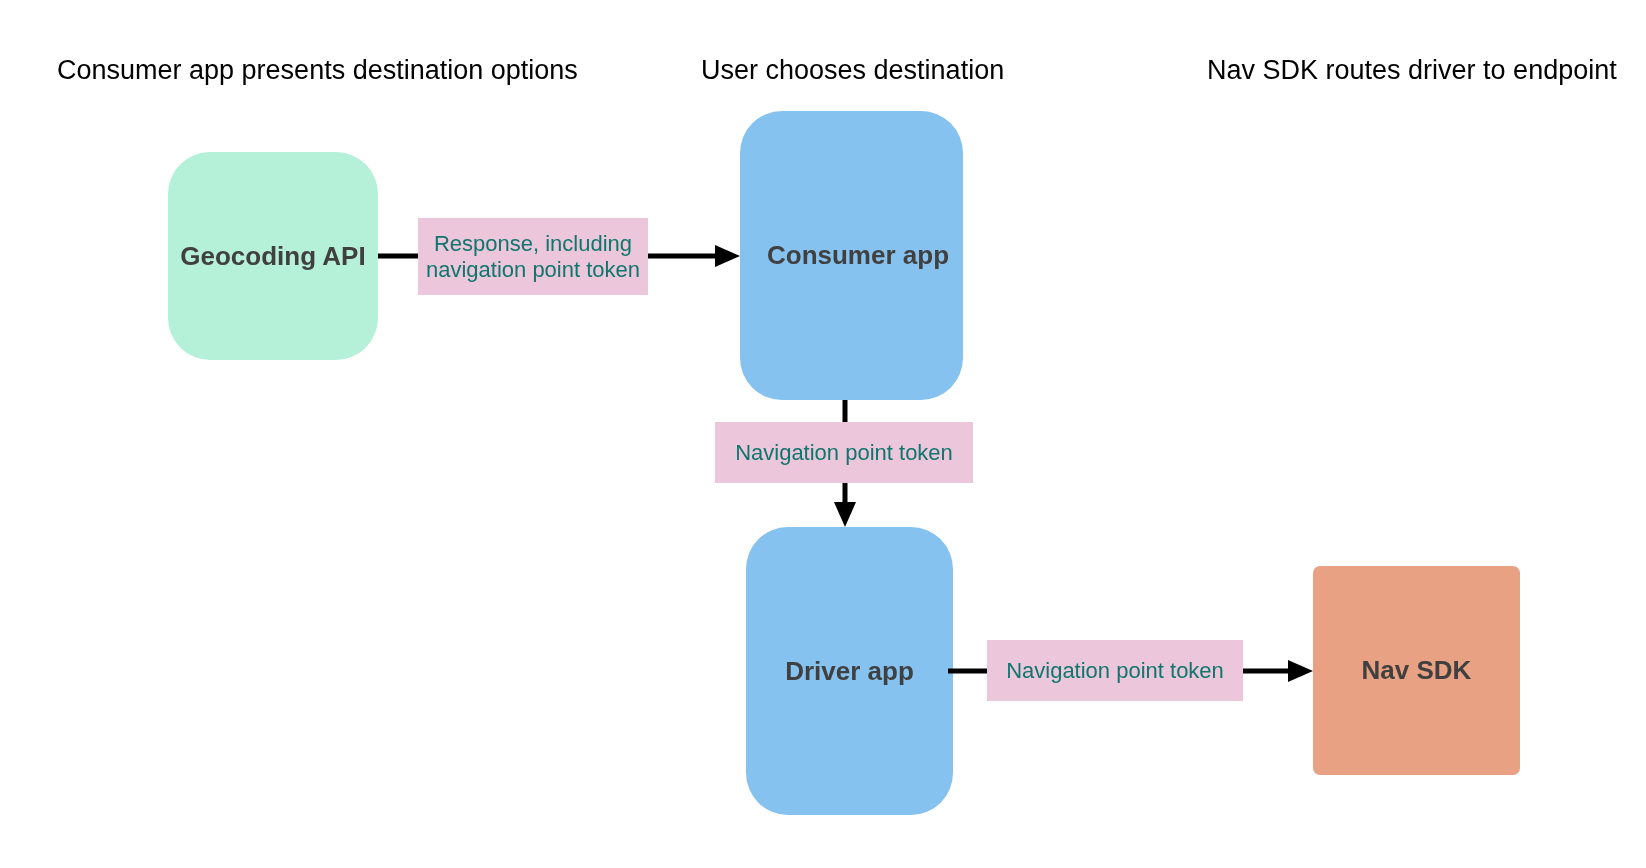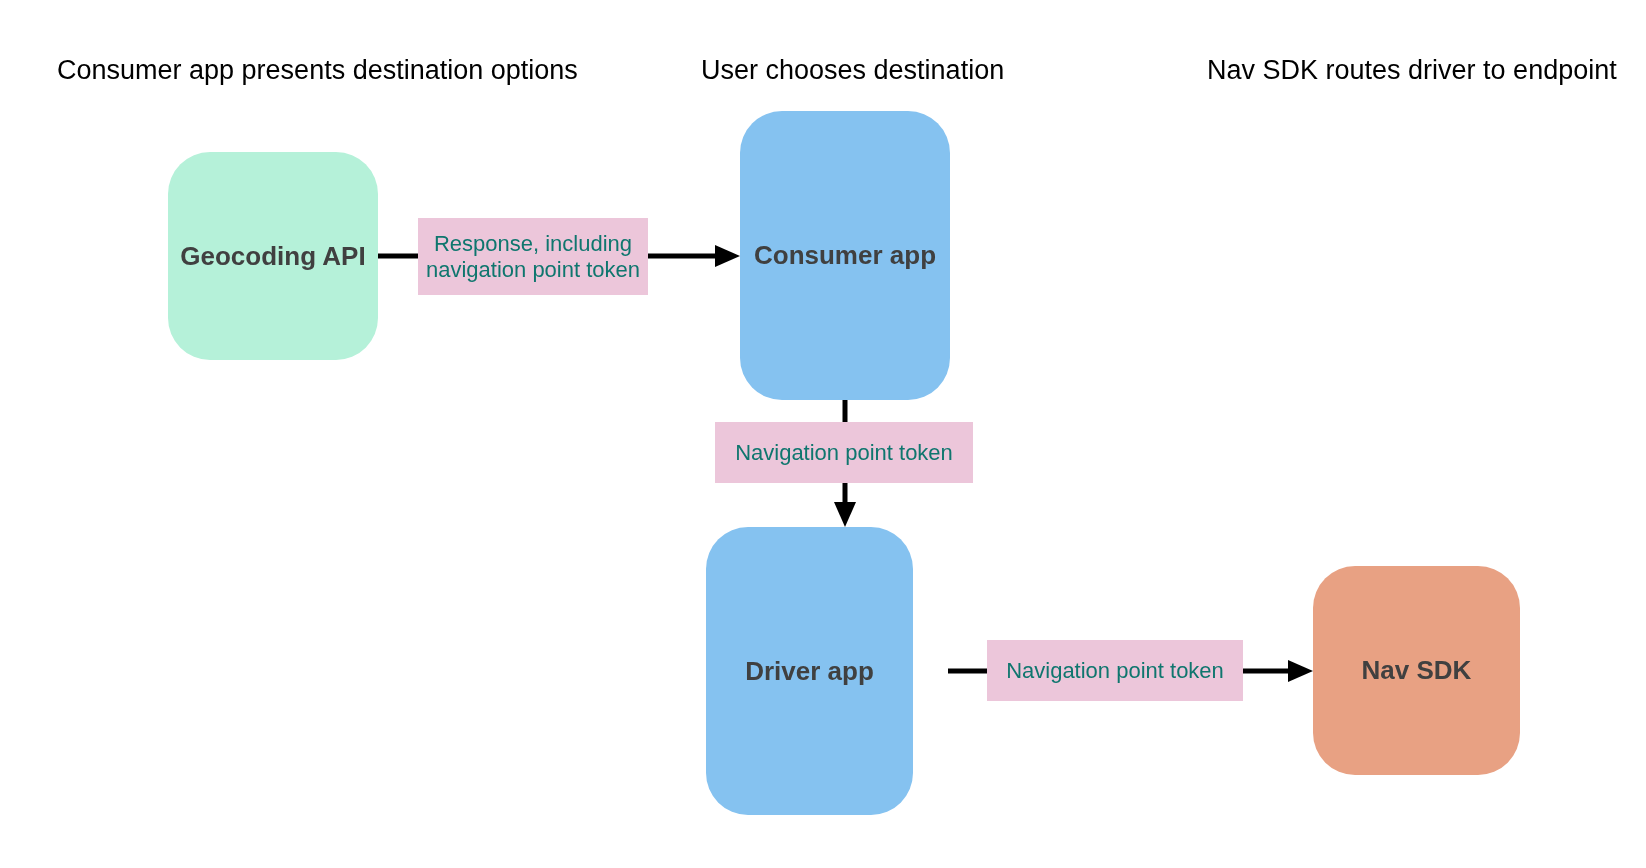--- a/index.html
+++ b/index.html
@@ -32,23 +32,23 @@
     border-radius: 42px;
     display: flex;
     align-items: center;
     justify-content: center;
     font-size: 26px;
     font-weight: 700;
     text-align: center;
     color: #404040;
   }
   .n-geocoding { left: 168px;  top: 152px; width: 210px; height: 208px; }
-  .n-consumer  { left: 740px;  top: 111px; width: 210px; height: 289px; }
-  .n-driver    { left: 706px;  top: 527px; width: 207px; height: 288px; }
-  .n-navsdk    { left: 1313px; top: 566px; width: 207px; height: 209px; }
+  .n-consumer  { left: 740px;  top: 111px; width: 210px; height: 289px; padding-left: 13px; }
+  .n-driver    { left: 746px;  top: 527px; width: 207px; height: 288px; }
+  .n-navsdk    { left: 1313px; top: 566px; width: 207px; height: 209px; border-radius: 7px; }
 
   .edges-layer {
     position: absolute;
     left: 0;
     top: 0;
     width: 1646px;
     height: 868px;
     pointer-events: none;
   }
 

